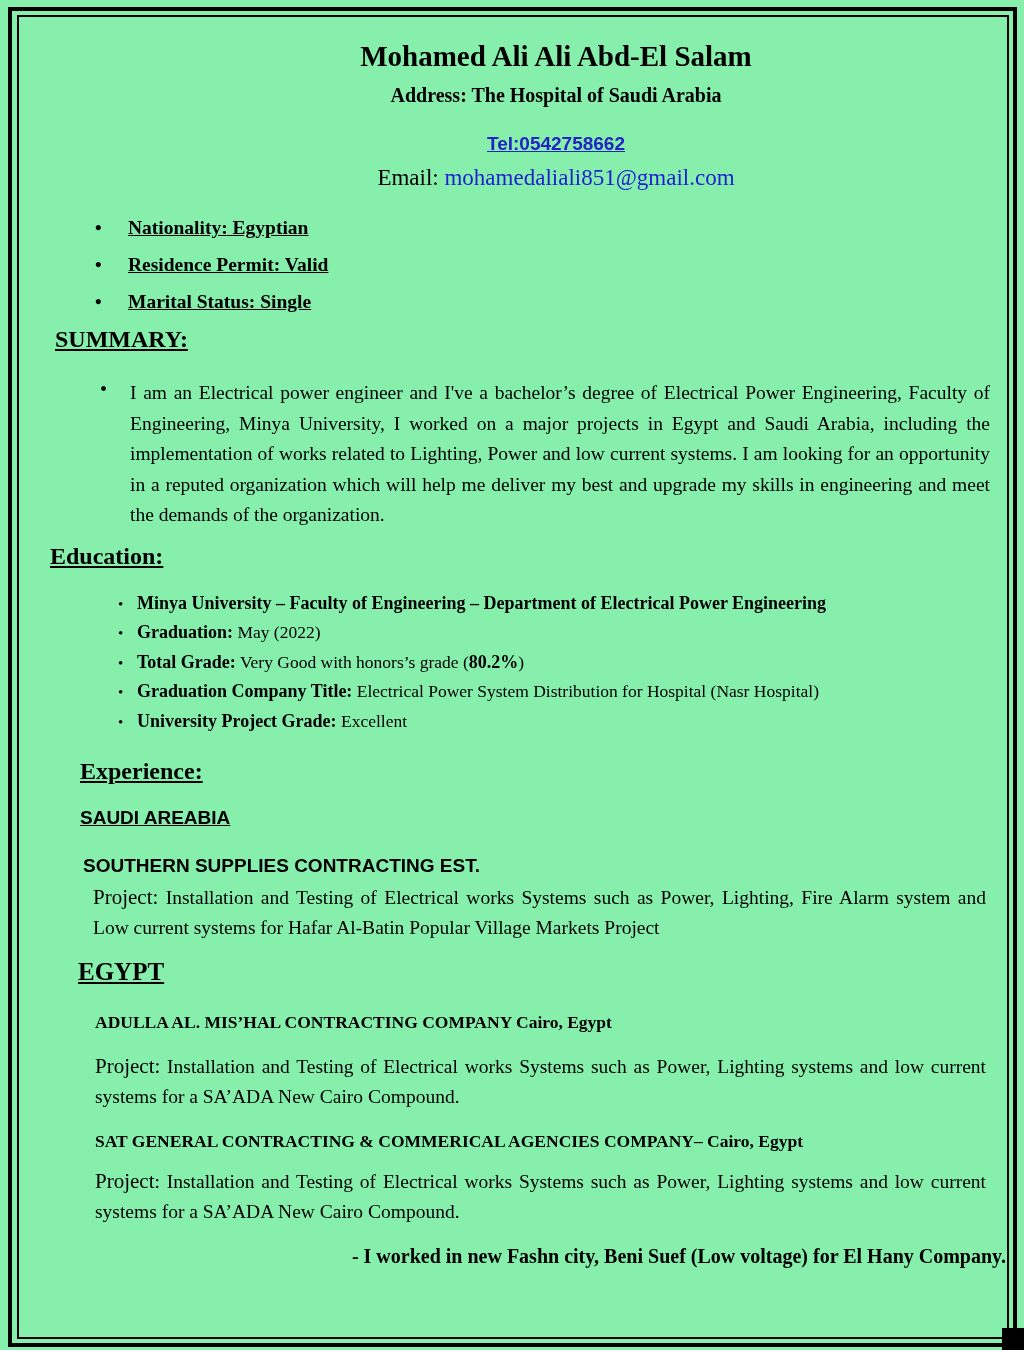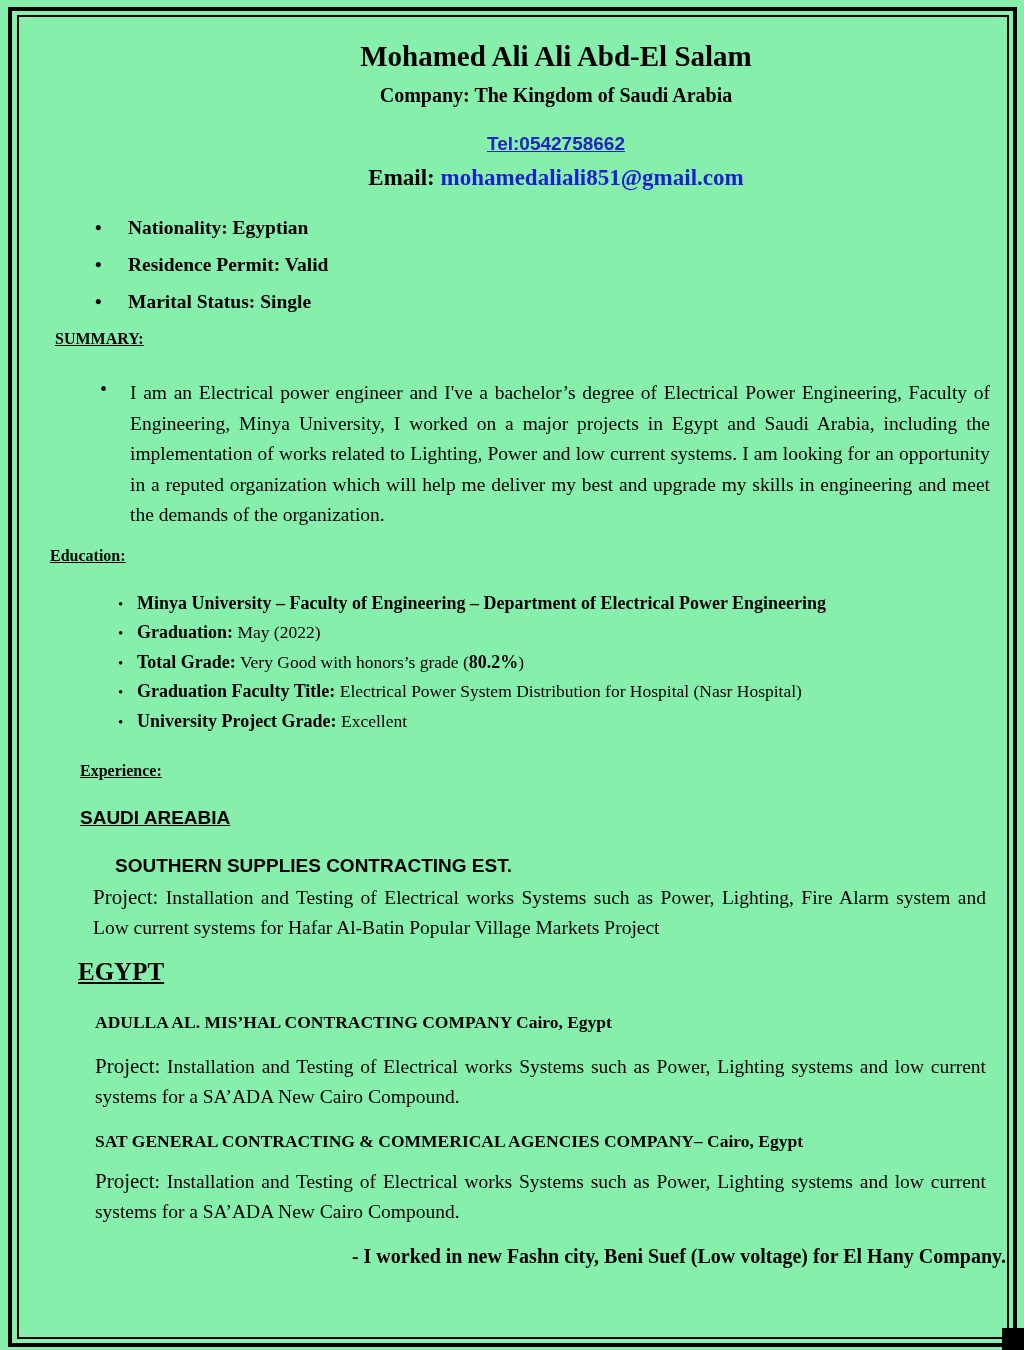--- a/index.html
+++ b/index.html
@@ -23,50 +23,50 @@
     position:absolute; top:18px; left:18px; right:18px; bottom:13px;
   }
   .center-block { margin-left:88px; width:900px; text-align:center; }
   .name { margin:20px 0 0 0; font-size:29px; font-weight:bold; line-height:36px; }
   .address { margin-top:8px; font-size:20px; font-weight:bold; line-height:26px; }
   .tel-row { margin-top:24px; line-height:24px; }
   .tel-link {
     font-family:"Liberation Sans", sans-serif; font-size:19px; font-weight:bold;
     color:#2323c3; text-decoration:underline; cursor:pointer;
   }
-  .email-row { margin-top:6px; font-size:23px; font-weight:bold; line-height:30px; }
+  .email-row { margin-top:6px; font-size:23px; font-weight:normal; line-height:30px; }
   .email-label { color:#000; }
   .email-link { color:#1d1dd2; text-decoration:none; cursor:pointer; }
 
-  .personal-list { list-style:none; margin:16px 0 0 0; padding:0 13px 0 77px; }
+  .personal-list { list-style:none; margin:16px 0 0 0; padding:0 13px 0 77px;text-decoration:underline; }
   .personal-list li { line-height:37px; font-size:19.5px; font-weight:bold; }
   .bullet { display:inline-block; width:33px; font-size:19px; }
 
-  .h-underline { font-size:16px; font-weight:bold; text-decoration:underline; margin:0; line-height:26px; }
+  .h-underline { font-size:24px; font-weight:bold; text-decoration:underline; margin:0; line-height:26px; }
   .summary-h { margin-top:6px; margin-left:37px; }
 
   .summary-para { position:relative; margin:26px 16px 0 112px; }
   .bullet-abs { position:absolute; left:-30px; top:0; font-size:20px; }
   .summary-text {
     margin:0; font-size:19.5px; line-height:30.5px; text-align:justify;
   }
 
   .edu-h { margin-top:12px; margin-left:32px; }
   .edu-list { list-style:none; margin:20px 0 0 0; padding:0 0 0 100px; }
   .edu-list li { line-height:28.5px; font-size:17.5px; }
   .bullet-sm { display:inline-block; width:19px; font-size:15px; }
   .edu-label { font-weight:bold; font-size:18px; }
 
   .exp-h { margin-top:22px; margin-left:62px; }
   .country-sans {
     margin:22px 0 0 62px; font-family:Liberation Sans, sans-serif;
     font-size:19px; font-weight:bold; text-decoration:underline; line-height:24px;
   }
   .company-sans {
-    margin:24px 0 0 97px; font-family:"Liberation Sans", sans-serif;
+    margin:24px 0 0 65px; font-family:"Liberation Sans", sans-serif;
     font-size:19px; font-weight:bold; line-height:24px;
   }
   .project-para {
     margin:4px 20px 0 75px; font-size:19.5px; line-height:30px; text-align:justify;
   }
   .project-label { font-weight:normal; font-size:21px; }
   .country-egypt {
     margin:14px 0 0 60px; font-size:25px; font-weight:bold;
     text-decoration:underline; line-height:30px;
   }
@@ -80,21 +80,21 @@
 <body>
 
 <div class="page">
   <div class="frame-outer"></div>
   <div class="frame-inner"></div>
 
   <div class="content">
 
     <div class="center-block">
       <h1 class="name">Mohamed Ali Ali Abd-El Salam</h1>
-      <div class="address">Company: The Kingdom of Saudi Arabia</div>
+      <div class="address">Address: The Hospital of Saudi Arabia</div>
       <div class="tel-row">
         <a class="tel-link">Tel:0542758662</a>
       </div>
       <div class="email-row">
         <span class="email-label">Email: </span><a class="email-link">mohamedaliali851@gmail.com</a>
       </div>
     </div>
 
     <ul class="personal-list">
       <li><span class="bullet">•</span><span>Nationality: Egyptian</span></li>
@@ -108,21 +108,21 @@
       <span class="bullet-abs">•</span>
       <p class="summary-text">I am an Electrical power engineer and I've a bachelor’s degree of Electrical Power Engineering, Faculty of Engineering, Minya University, I worked on a major projects in Egypt and Saudi Arabia, including the implementation of works related to Lighting, Power and low current systems. I am looking for an opportunity in a reputed organization which will help me deliver my best and upgrade my skills in engineering and meet the demands of the organization.</p>
     </div>
 
     <h2 class="h-underline edu-h">Education:</h2>
 
     <ul class="edu-list">
       <li><span class="bullet-sm">•</span><span class="edu-label">Minya University – Faculty of Engineering – Department of Electrical Power Engineering</span></li>
       <li><span class="bullet-sm">•</span><span class="edu-label">Graduation:</span><span> May (2022)</span></li>
       <li><span class="bullet-sm">•</span><span class="edu-label">Total Grade:</span><span> Very Good with honors’s grade (</span><span class="edu-label">80.2%</span><span>)</span></li>
-      <li><span class="bullet-sm">•</span><span class="edu-label">Graduation Faculty Title:</span><span> Electrical Power System Distribution for Hospital (Nasr Hospital)</span></li>
+      <li><span class="bullet-sm">•</span><span class="edu-label">Graduation Company Title:</span><span> Electrical Power System Distribution for Hospital (Nasr Hospital)</span></li>
       <li><span class="bullet-sm">•</span><span class="edu-label">University Project Grade:</span><span> Excellent</span></li>
     </ul>
 
     <h2 class="h-underline exp-h">Experience:</h2>
 
     <h3 class="country-sans">SAUDI AREABIA</h3>
 
     <div class="company-sans">SOUTHERN SUPPLIES CONTRACTING EST.</div>
 
     <p class="project-para"><span class="project-label">Project:</span><span> Installation and Testing of Electrical works Systems such as Power, Lighting, Fire Alarm system and Low current systems for Hafar Al-Batin Popular Village Markets Project</span></p>

